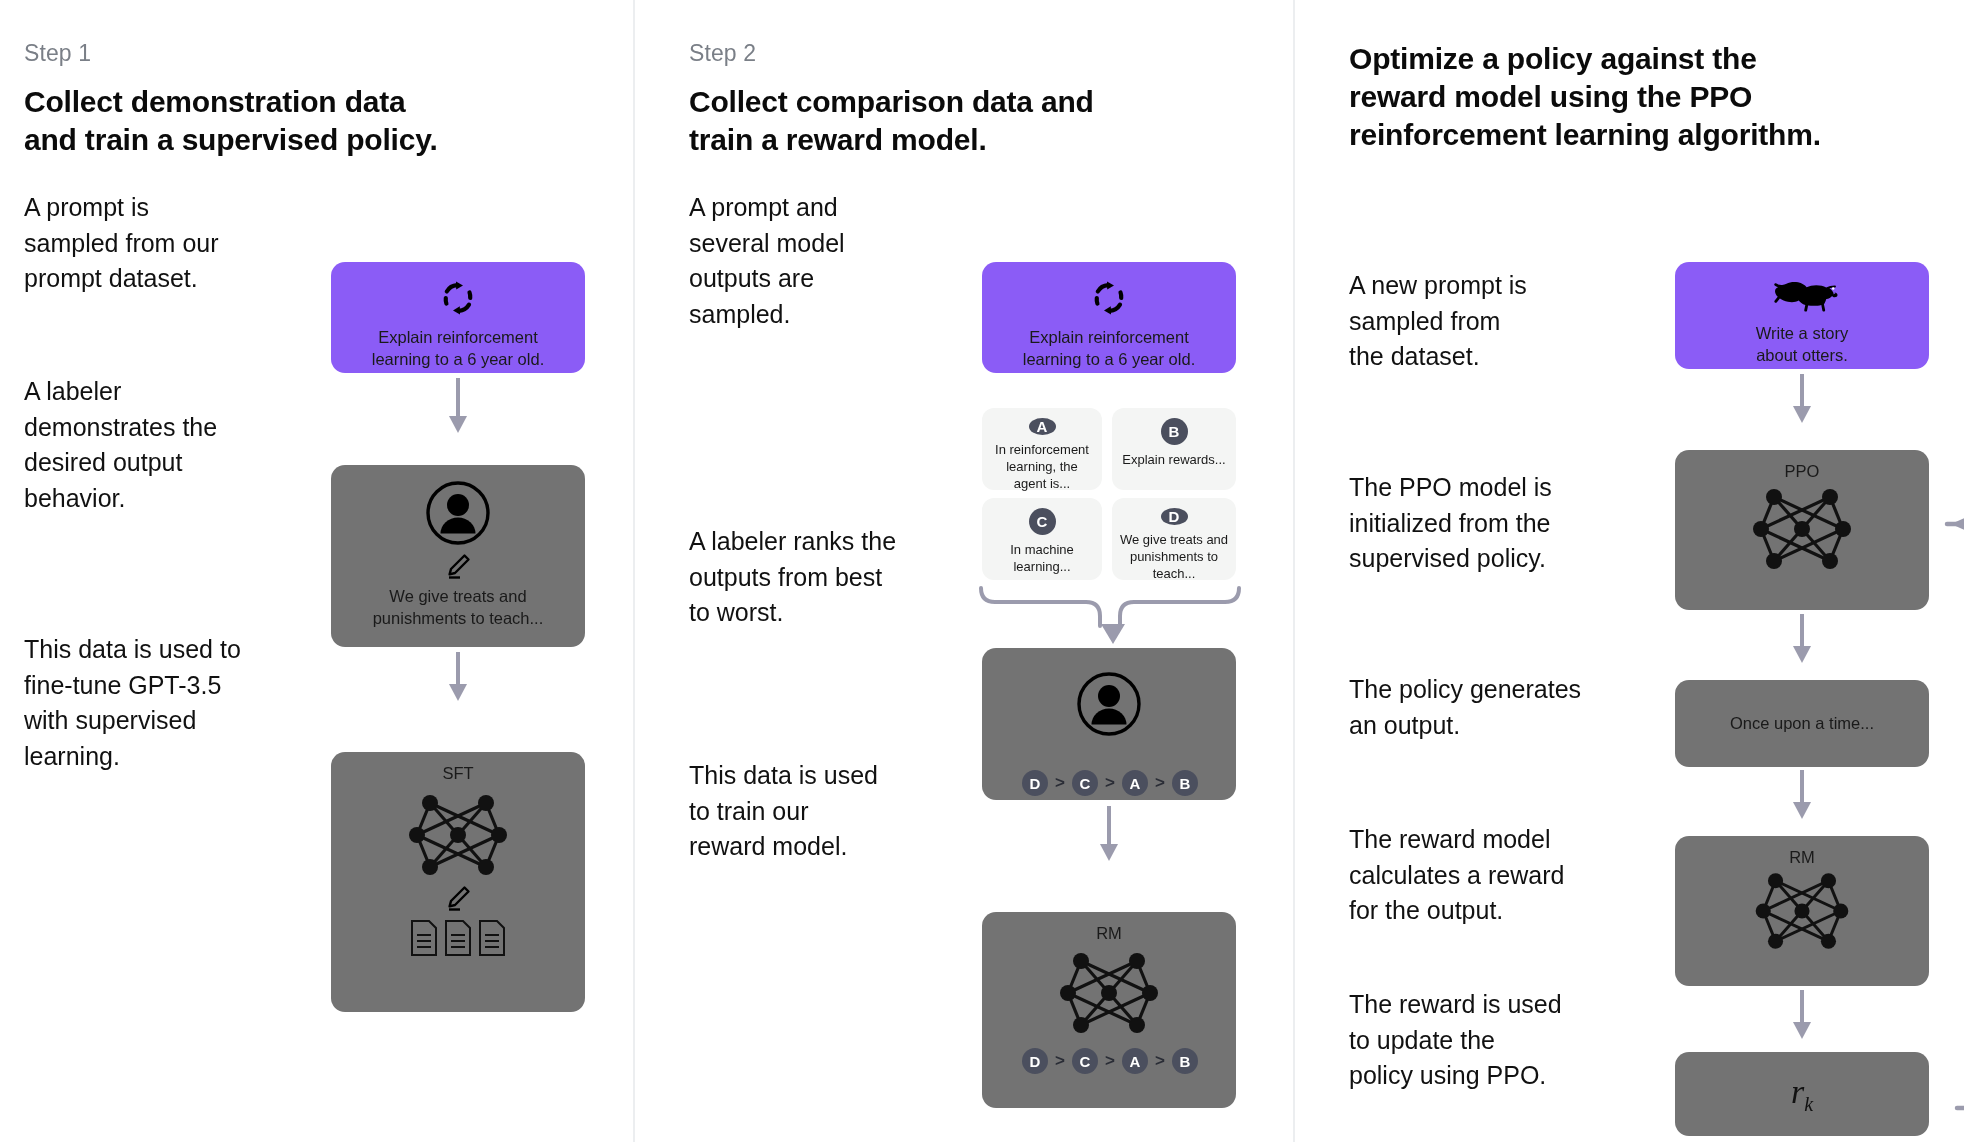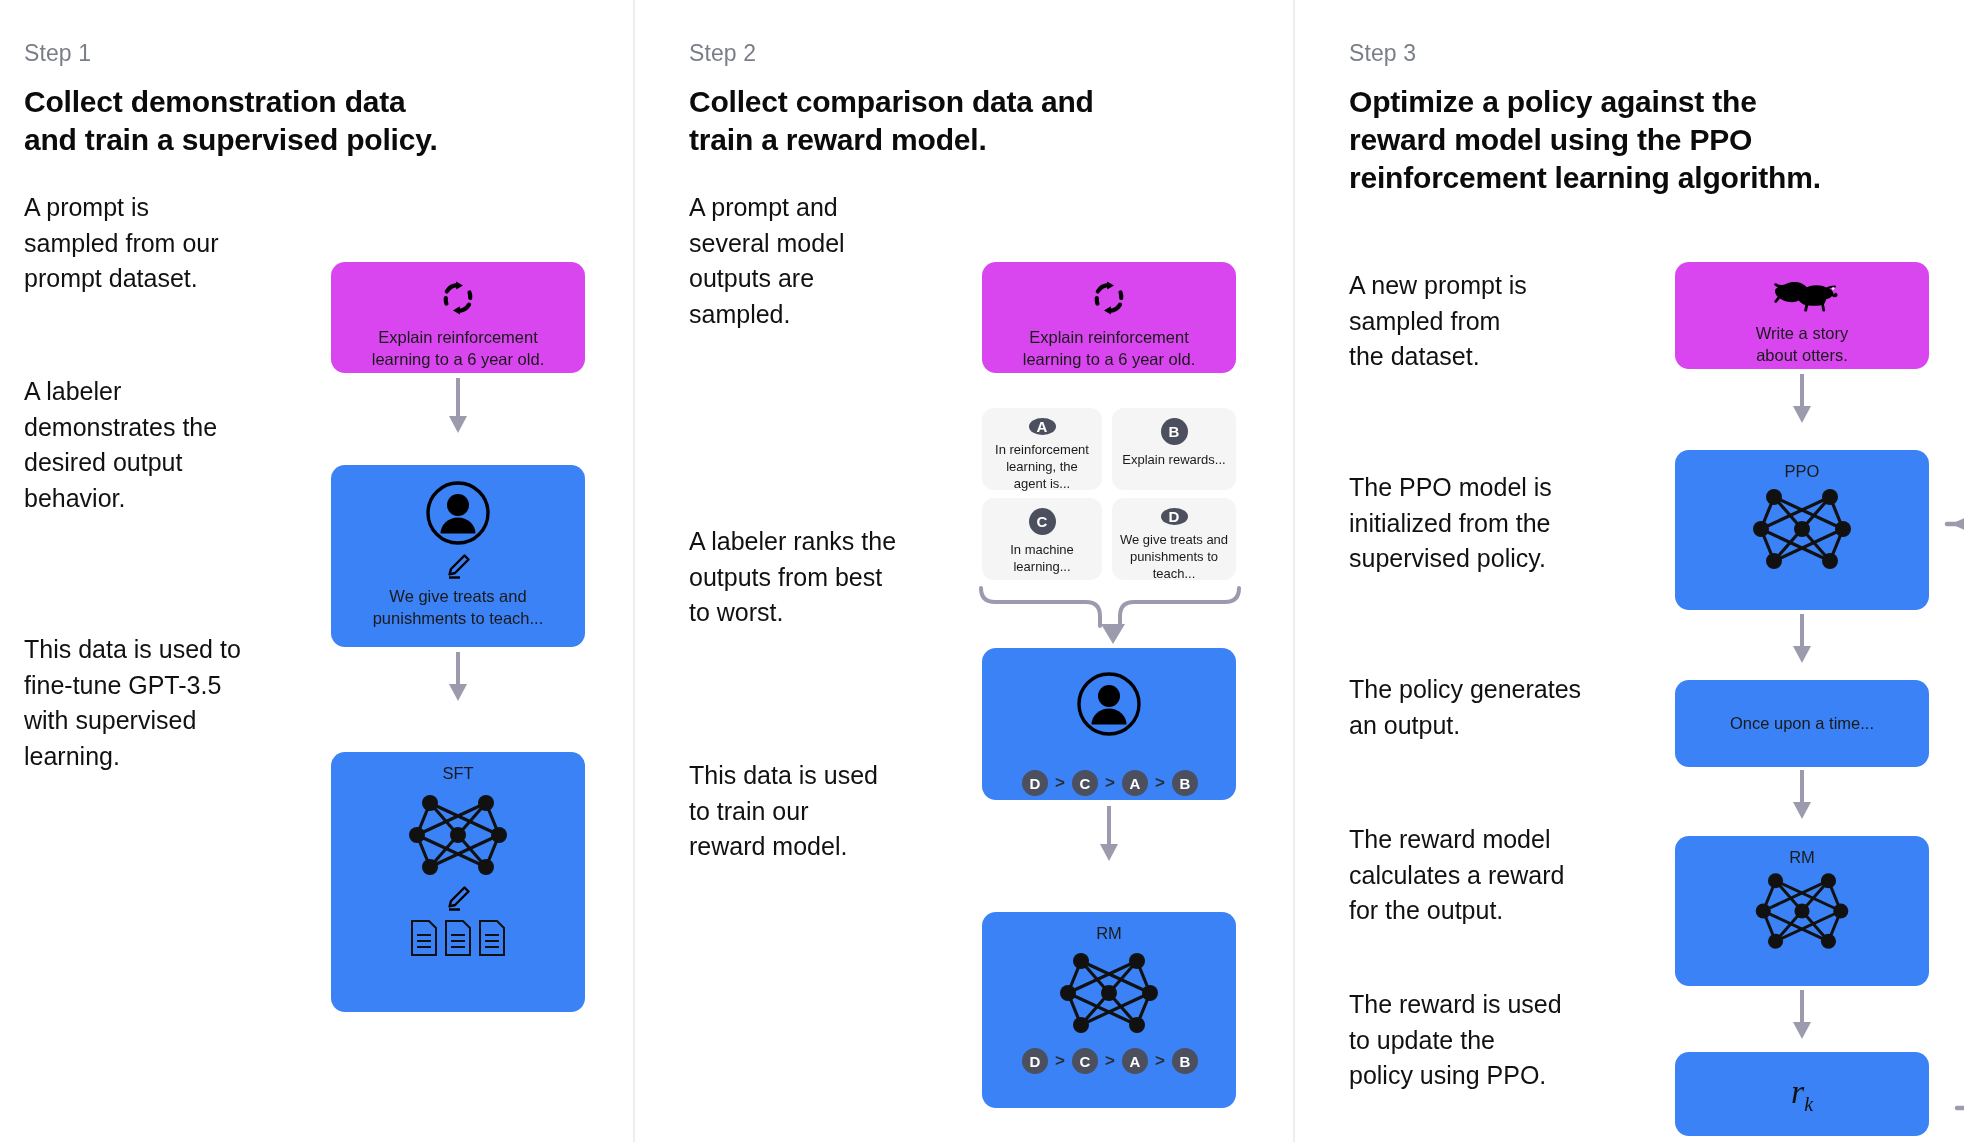--- a/index.html
+++ b/index.html
@@ -25,24 +25,24 @@
     font-size: 30px; font-weight: bold; line-height: 1.26;
     letter-spacing: -.2px; color: #0b0b0b; white-space: pre-line;
   }
   .desc {
     position: absolute;
     font-size: 25px; line-height: 1.42; color: #111; white-space: pre-line;
   }
 
   .card {
     position: absolute;
-    background: #3b82f6;
+    background: #737373;
     border-radius: 14px;
   }
-  .card.green { background: #d946ef; }
+  .card.green { background: #8b5cf6; }
   .card-title {
     text-align: center; font-size: 16.5px; color: #1a1a1a; padding-top: 12px;
   }
   .card-text {
     text-align: center; font-size: 16.5px; line-height: 1.34; color: #1a1a1a;
     padding: 0 12px; white-space: pre-line;
   }
   .card-text.tiny { font-size: 13px; line-height: 1.3; padding: 0 7px; }
 
   .icon-wrap { display: flex; justify-content: center; }
@@ -326,21 +326,20 @@
       <span class="gt">&gt;</span>
       <div class="badge sm">C</div>
       <span class="gt">&gt;</span>
       <div class="badge sm">A</div>
       <span class="gt">&gt;</span>
       <div class="badge sm">B</div>
     </div>
   </div>
 
   <div class="column col3">
-    <div class="step-label">Step 3</div>
     <div class="step-title">Optimize a policy against the
 reward model using the PPO
 reinforcement learning algorithm.</div>
 
     <div class="desc" style="left:54px; top:268px; width:310px;">A new prompt is
 sampled from
 the dataset.</div>
     <div class="desc" style="left:54px; top:470px; width:310px;">The PPO model is
 initialized from the
 supervised policy.</div>

